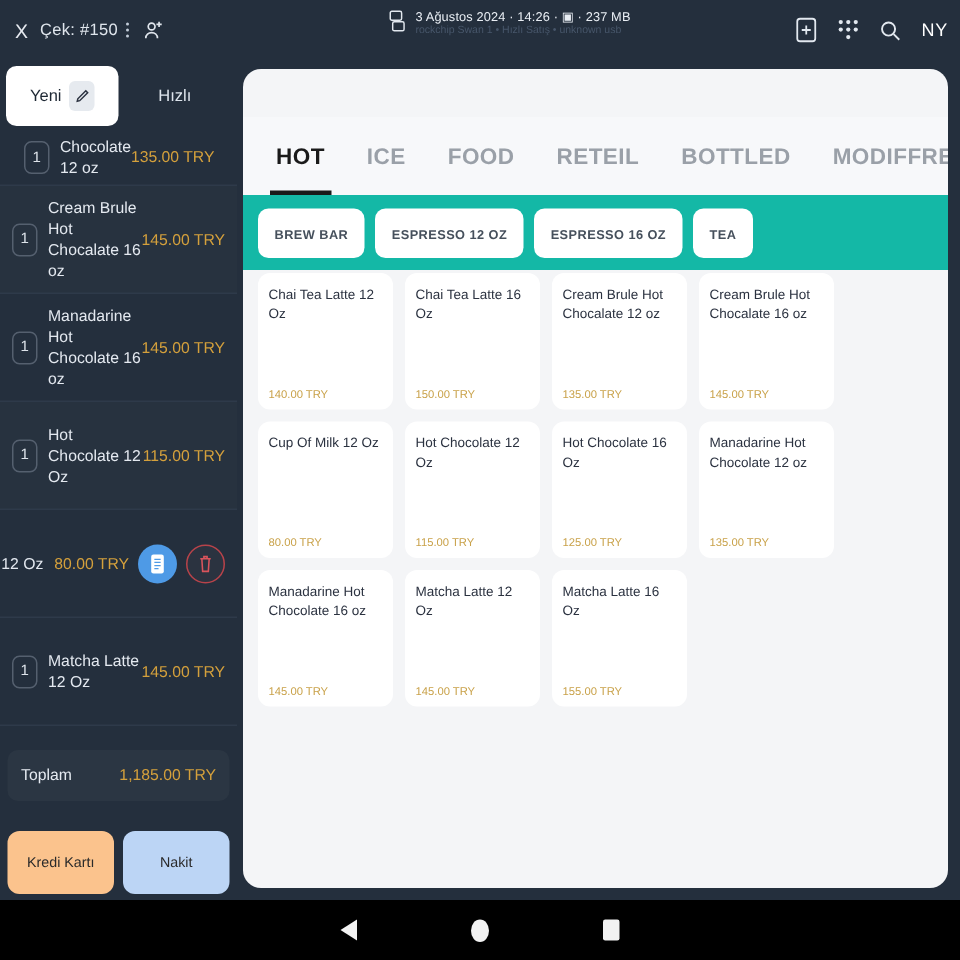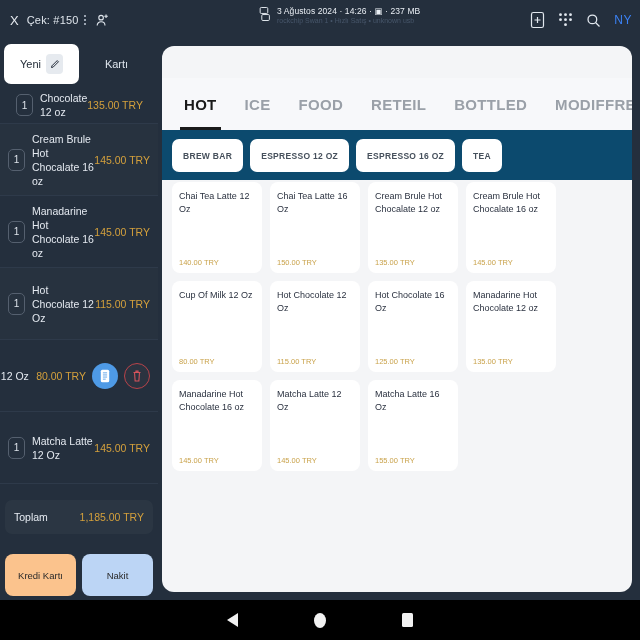--- a/index.html
+++ b/index.html
@@ -36,21 +36,21 @@
     display: flex; align-items: flex-start; gap: 6px;
   }
   .tb-meta-lines { display: flex; flex-direction: column; gap: 1px; }
   .tb-meta-main { color: #e9eef4; font-size: 8.5px; letter-spacing: .1px; white-space: nowrap; }
   .tb-meta-sub { color: #47566a; font-size: 7px; white-space: nowrap; }
 
   .tb-right {
     position: absolute; right: 8px; top: 0; height: 40px;
     display: flex; align-items: center; gap: 13px;
   }
-  .tb-user { color: #3b82f6; font-size: 12px; letter-spacing: .5px; }
+  .tb-user { color: #ffffff; font-size: 12px; letter-spacing: .5px; }
 
   
   .left {
     position: absolute; left: 0; top: 40px;
     width: 158px; height: 560px;
     background: #242f3d;
   }
   .seg {
     display: flex; height: 44px; padding: 4px 4px 0 4px; gap: 0;
   }
@@ -156,21 +156,21 @@
     letter-spacing: .3px; position: relative;
   }
   .tab.active { color: #1a1a1a; }
   .tab.active:after {
     content: ""; position: absolute; left: 10px; right: 10px; bottom: 0;
     height: 3px; background: #1a1a1a;
   }
 
   .chips {
     display: flex; gap: 7px; padding: 9px 10px 8px 10px;
-    background: #0c4a6e;
+    background: #14b8a6;
   }
   .chip {
     background: #ffffff; border-radius: 7px;
     height: 33px; padding: 0 11px;
     display: flex; align-items: center; justify-content: center;
     font-size: 8.5px; color: #46505c; letter-spacing: .3px; font-weight: bold;
   }
   .chip.active { background: #eda14a; color: #ffffff; }
 
   .grid {
@@ -269,21 +269,21 @@
     <div class="seg">
       <div class="seg-btn seg-new">
         <span>Yeni</span>
         <span class="pencil-chip">
           <svg class="icon-svg" width="10" height="10" viewBox="0 0 16 16" fill="none" stroke="#2b3240" stroke-width="1.6">
             <path d="M11.5 2.5l2 2L5 13l-2.6.6L3 11z"></path>
           </svg>
         </span>
       </div>
       <div class="seg-btn seg-hist">
-        <span>Kartı</span>
+        <span>Hızlı</span>
       </div>
     </div>
 
     <div class="order-list">
 
       <div class="order-row row-clip">
         <div class="inner">
           <span class="qty">1</span>
           <span class="ord-name">Chocolate 12 oz</span>
           <span class="ord-price">135.00 TRY</span>

